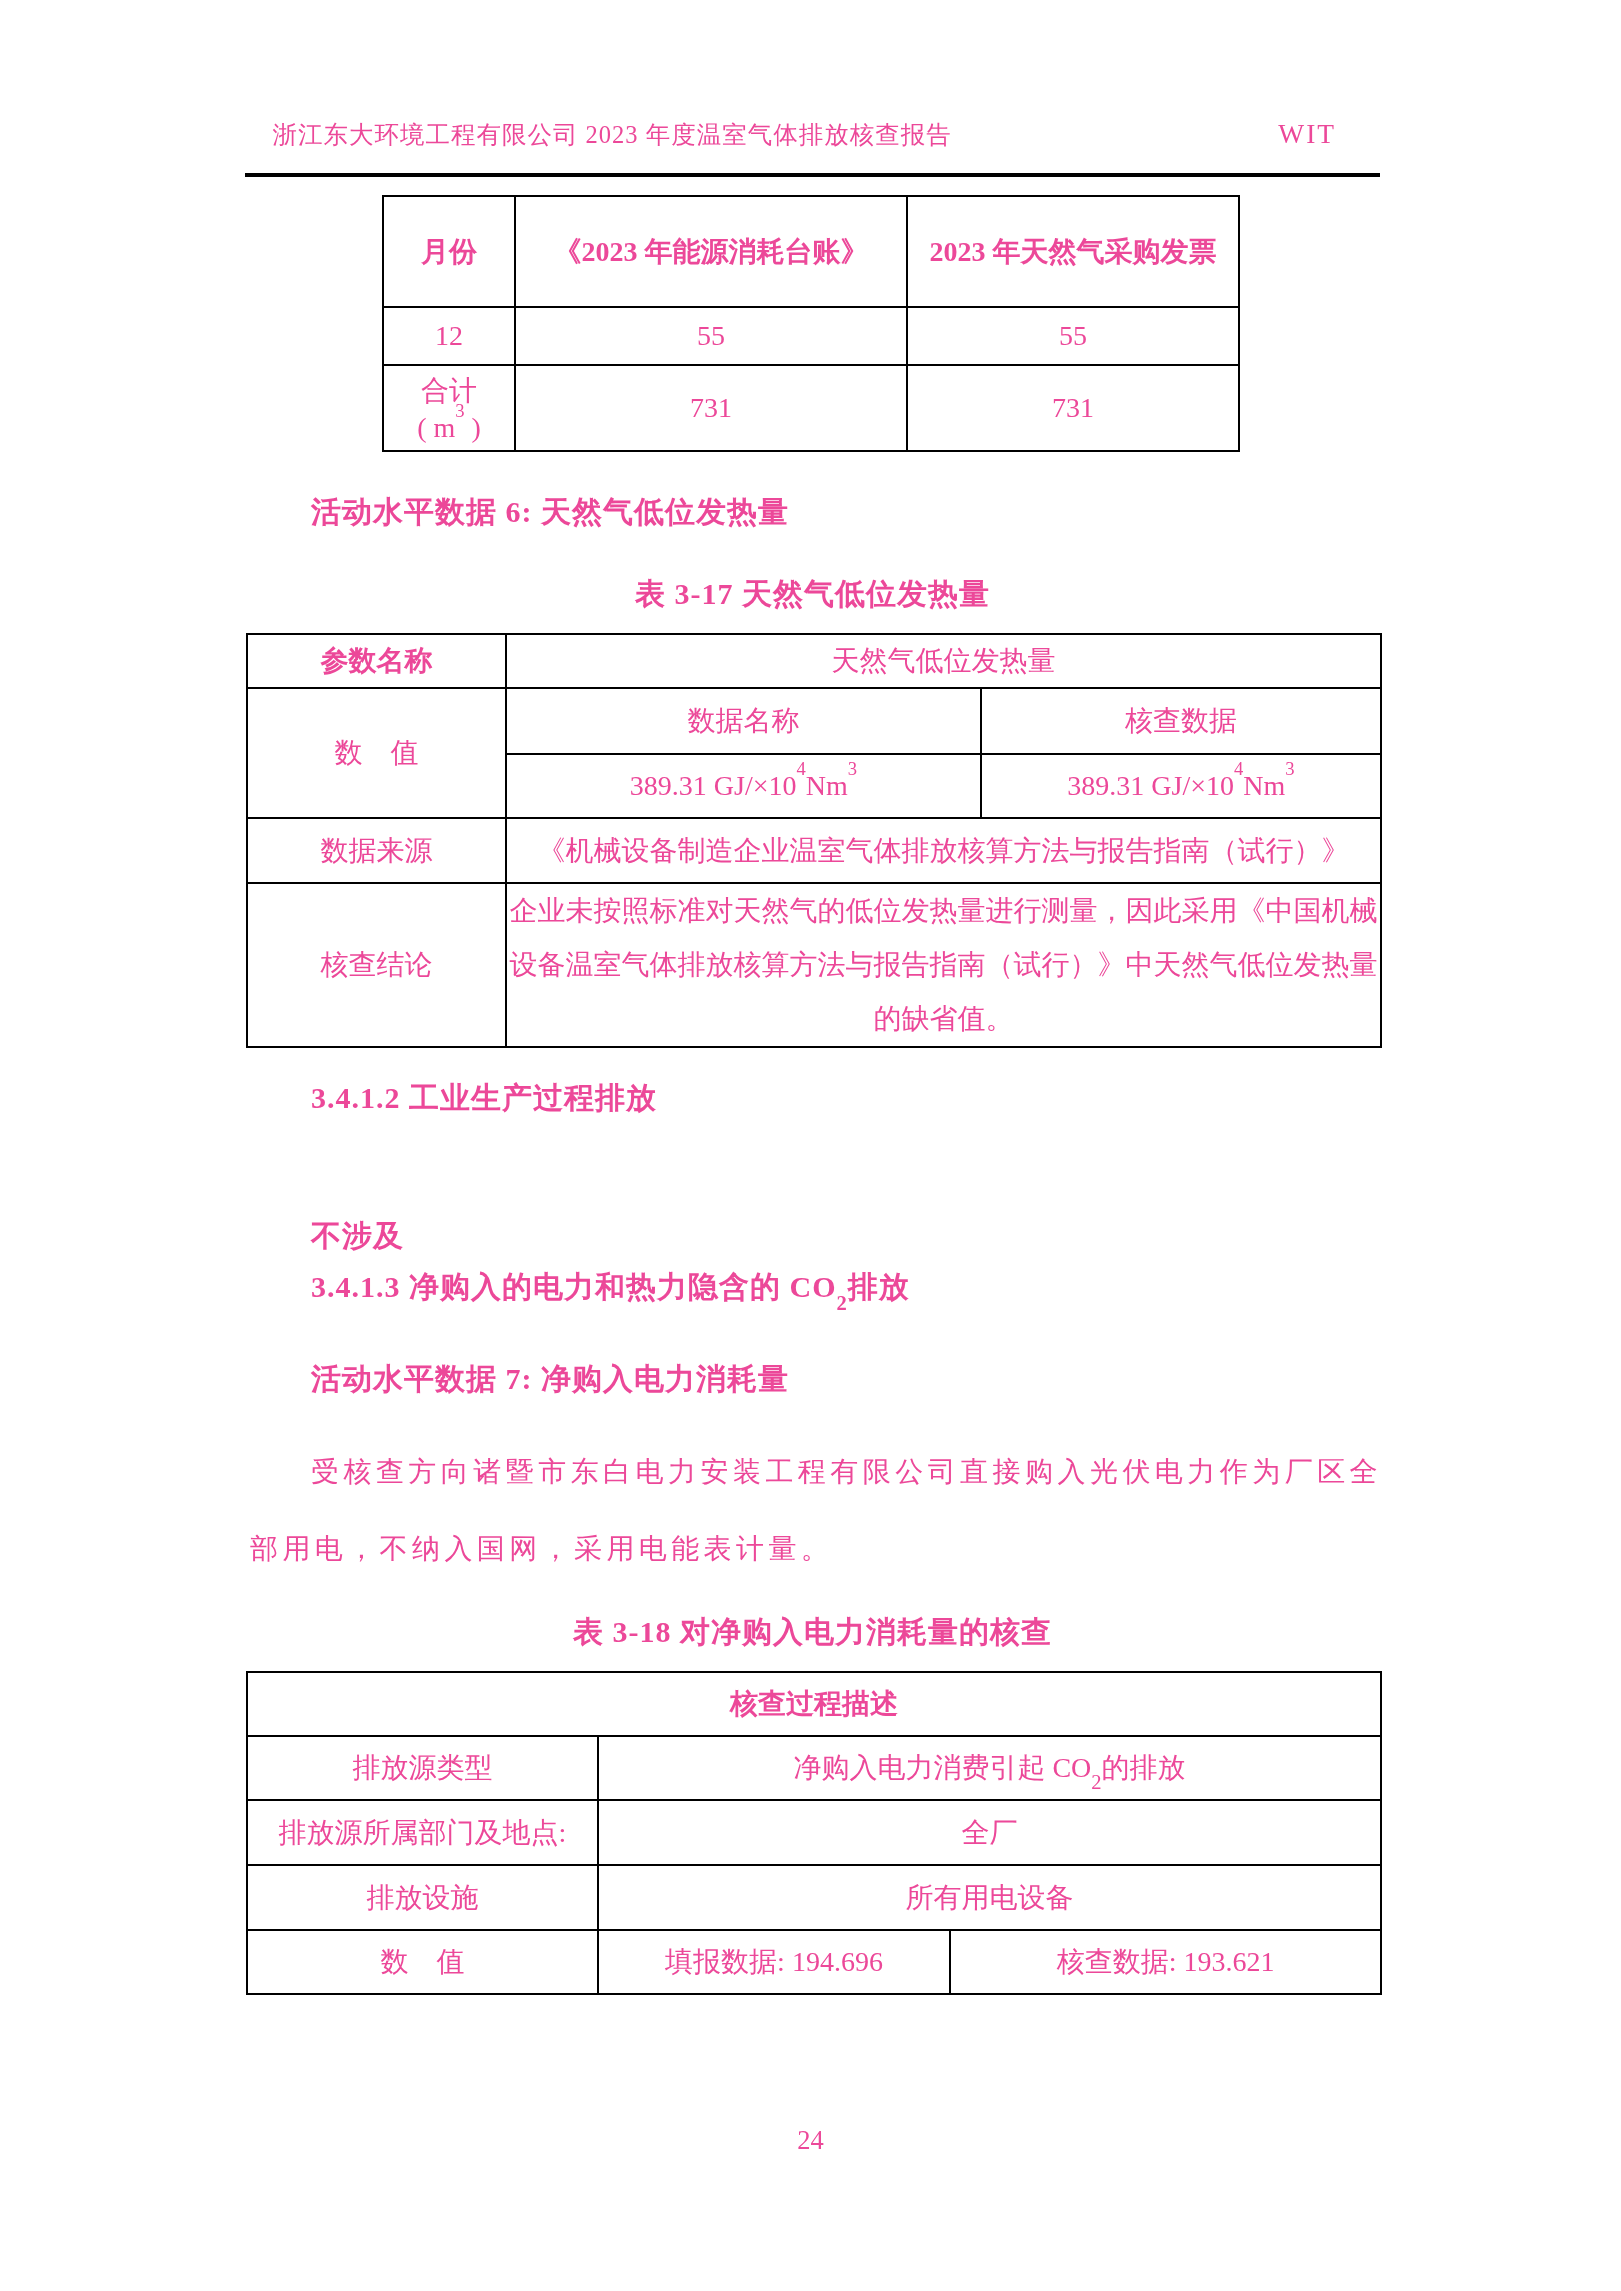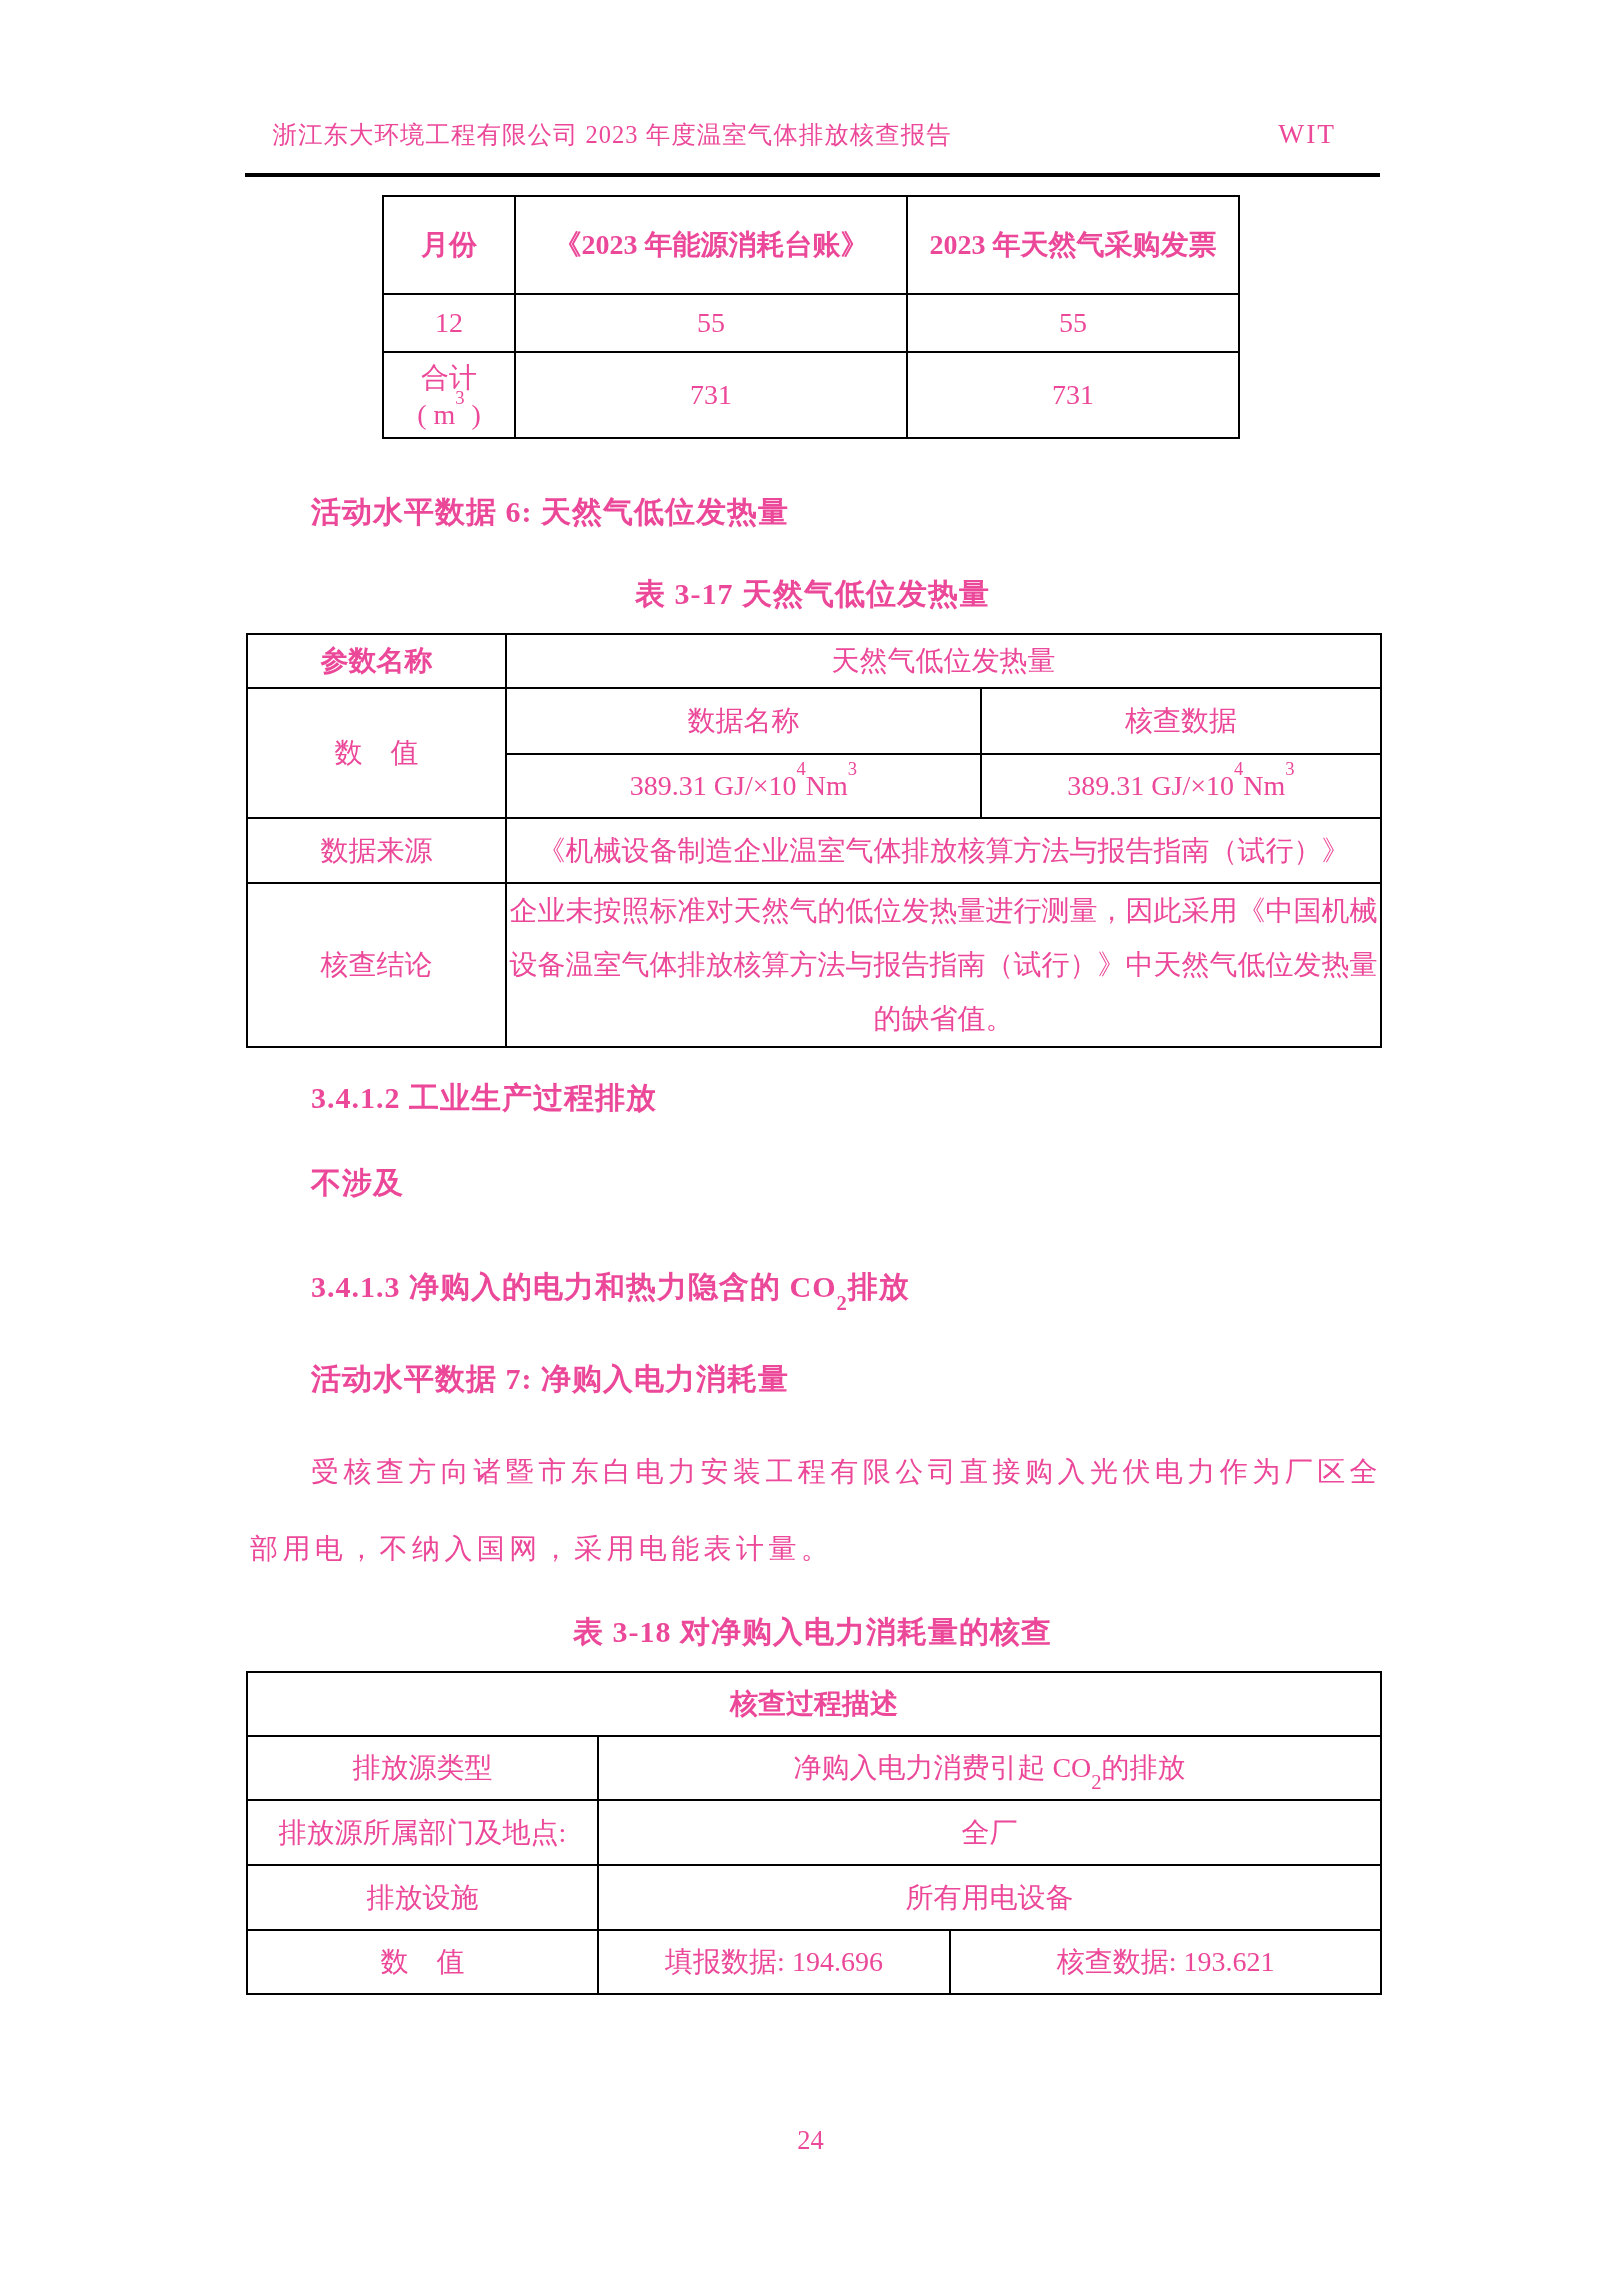--- a/index.html
+++ b/index.html
@@ -53,21 +53,21 @@
   </div>
   <div class="header-rule"></div>
 
   <table class="tbl" style="left:382px;top:195px;width:857px;">
     <colgroup>
         <col style="width:132px">
         <col style="width:392px">
         <col style="width:332px">
       </colgroup>
     <tbody>
-        <tr style="height:98px">
+        <tr style="height:111px">
       <td class="b">月份</td>
       <td class="b">《2023 年能源消耗台账》</td>
       <td class="b">2023 年天然气采购发票</td>
     </tr>
     <tr style="height:58px">
       <td>12</td>
       <td>55</td>
       <td>55</td>
     </tr>
     <tr style="height:86px">
@@ -110,21 +110,21 @@
       <td colspan="2">《机械设备制造企业温室气体排放核算方法与报告指南（试行）》</td>
     </tr>
     <tr style="height:164px">
       <td>核查结论</td>
       <td colspan="2" class="just">企业未按照标准对天然气的低位发热量进行测量，因此采用《中国机械设备温室气体排放核算方法与报告指南（试行）》中天然气低位发热量的缺省值。</td>
     </tr>
   </tbody>
     </table>
 
   <div class="h" style="top:1078px;">3.4.1.2 工业生产过程排放</div>
-  <div class="h" style="top:1163px;">不涉及</div>
+  <div class="h" style="top:1216px;">不涉及</div>
   <div class="h" style="top:1267px;"><span>3.4.1.3 净购入的电力和热力隐含的 CO</span><sub class="s">2</sub><span>排放</span></div>
   <div class="h" style="top:1359px;">活动水平数据 7: 净购入电力消耗量</div>
 
   <div class="para">受核查方向诸暨市东白电力安装工程有限公司直接购入光伏电力作为厂区全部用电，不纳入国网，采用电能表计量。</div>
 
   <div class="caption" style="top:1612px;">表 3-18 对净购入电力消耗量的核查</div>
 
   <table class="tbl" style="left:246px;top:1671px;width:1134px;">
     <colgroup>
         <col style="width:351px">

